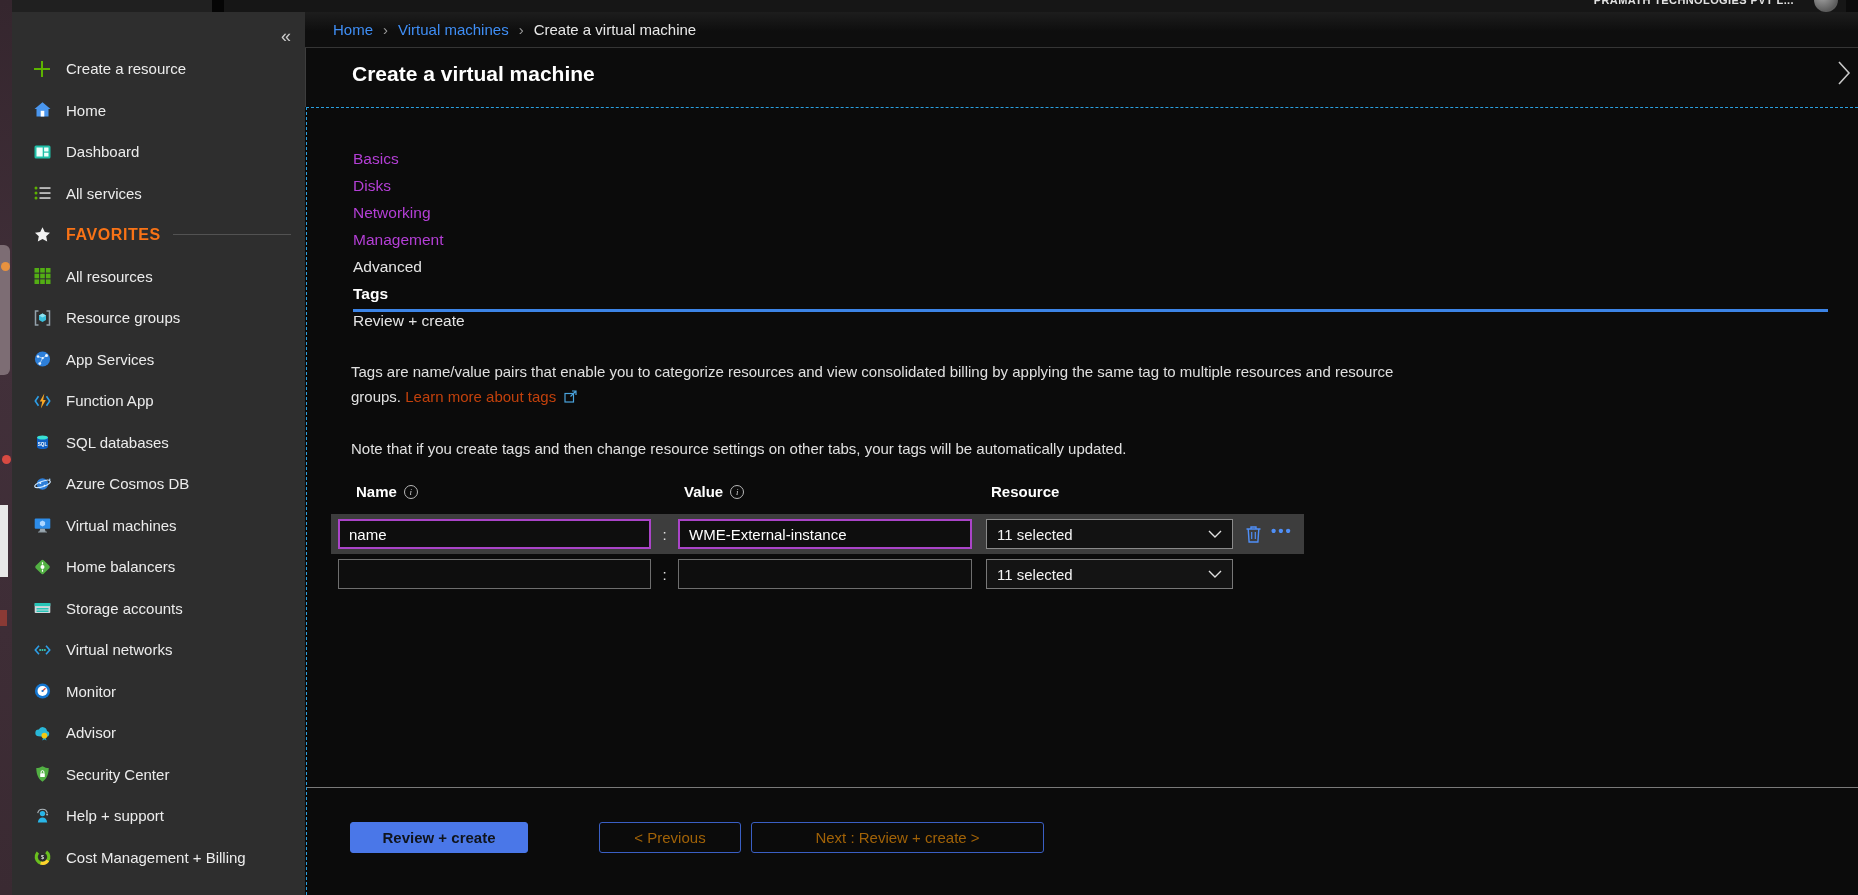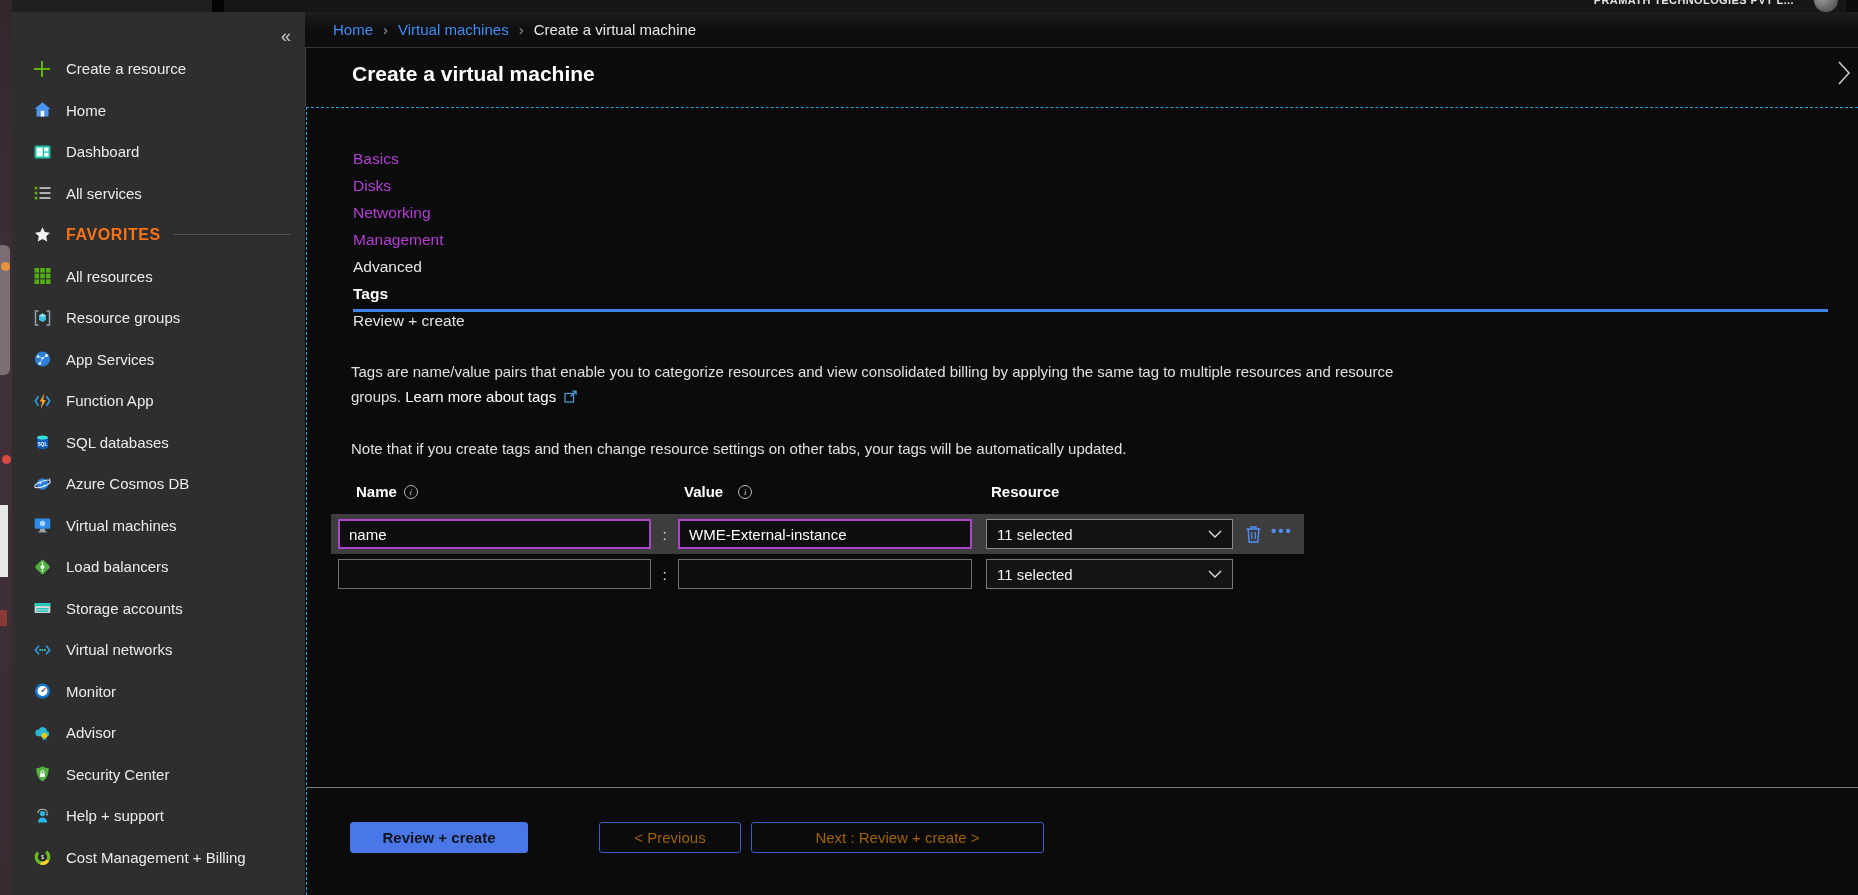--- a/index.html
+++ b/index.html
@@ -64,31 +64,31 @@
   .tabs { display:flex; margin:42px 0 0 46px;flex-direction:column; }
   .tab { position:relative; font-size:15.5px; color:#e4e4e4; margin-right:30px; cursor:pointer;
     padding-bottom:9px; }
   .tab.visited { color:#b43fd6; }
   .tab.active { color:#ffffff; font-weight:700; }
   .tab.active::after { content:""; position:absolute; left:0; right:0; bottom:0; height:3px;
     background:#3c84e6; }
 
   
   .intro { margin:20px 0 0 44px; max-width:1078px; font-size:15px; line-height:25px; color:#e0e0e0; }
-  .link { color:#ffffff; cursor:pointer; }
+  .link { color:#c2410c; cursor:pointer; }
   .ext-icon { display:inline-block; vertical-align:-1px; margin-left:4px; }
   .note { margin:30px 0 0 44px; font-size:15px; color:#e0e0e0; }
 
   
   .tag-table { margin:26px 0 0 24px; width:973px; }
   .tgrid { display:grid; grid-template-columns:313px 27px 294px 14px 247px 1fr; align-items:center; }
   .thead { padding:0 0 14px 7px; }
   .th { font-size:15px; font-weight:700; color:#ffffff; display:flex; align-items:center; }
   .th.name { padding-left:18px; }
-  .th.value { padding-left:6px;gap:8px; }
+  .th.value { padding-left:6px; }
   .th.resource { padding-left:5px; }
   .info-icon { display:inline-flex; align-items:center; justify-content:center; width:14px;
     height:14px; border:1px solid #b8b8b8; border-radius:50%; margin-left:7px; font-size:9px;
     font-style:italic; font-family:"Liberation Serif", serif; color:#cfcfcf; font-weight:400; }
   .trow { height:40px; padding-left:7px; }
   .trow.selected { background:#3d3d3d; }
   .tag-input { height:30px; width:100%; background:#0e0e0e; border:1px solid #6e6e6e;
     color:#ffffff; font-size:15px; padding:0 9px; outline:none; font-family:inherit; }
   .trow.selected .tag-input { border:2px solid #aa44c8; }
   .colon { text-align:center; color:#e0e0e0; font-size:15px; }
@@ -283,21 +283,21 @@
       </div>
 
       <div class="nav-item">
         <span class="icon">
           <svg width="19" height="18" viewBox="0 0 18 18">
               <rect x="3.4" y="3.4" width="11.2" height="11.2" rx="1.6" fill="#52b043" transform="rotate(45 9 9)"></rect>
               <circle cx="9" cy="9" r="2" fill="#ffffff"></circle>
               <path d="M9 4.2v2.2M9 11.6v2.2" stroke="#ffffff" stroke-width="1.2"></path>
             </svg>
         </span>
-          <span class="lbl">Load balancers</span>
+          <span class="lbl">Home balancers</span>
       </div>
 
       <div class="nav-item">
         <span class="icon">
           <svg width="19" height="18" viewBox="0 0 18 18">
               <rect x="1.2" y="4" width="15.6" height="10" rx="0.8" fill="#cfd8dc"></rect>
               <rect x="1.2" y="4" width="15.6" height="3.1" fill="#26c6b8"></rect>
               <rect x="3" y="9" width="12" height="1.5" fill="#26c6b8"></rect>
               <rect x="3" y="11.5" width="12" height="1.5" fill="#26c6b8"></rect>
             </svg>

